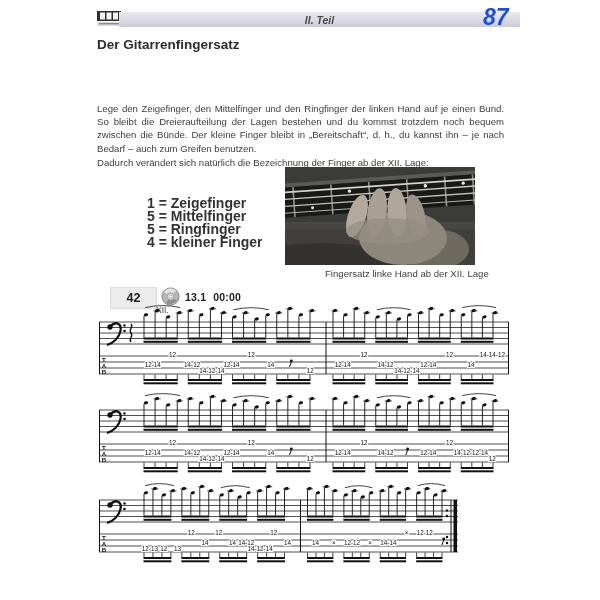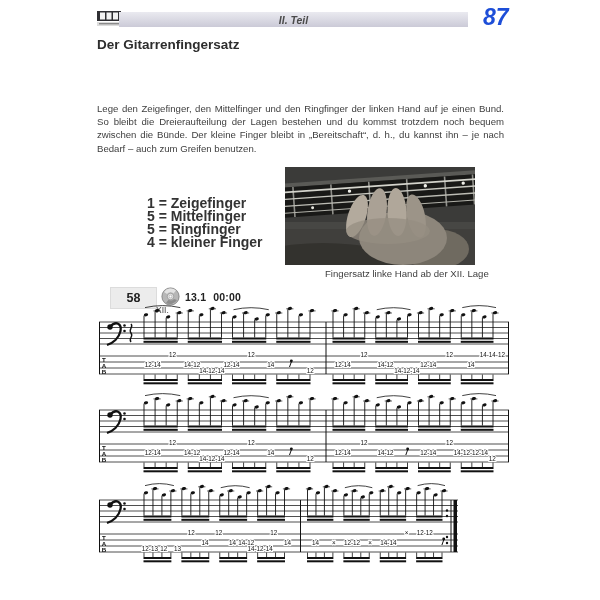--- a/index.html
+++ b/index.html
@@ -1,20 +1,20 @@
 <!DOCTYPE html>
 <html><head>
 <meta charset="utf-8">
 <style>
   html,body{margin:0;padding:0;background:#fff;}
   .page{position:relative;width:600px;height:600px;background:#ffffff;
         font-family:"Liberation Sans",sans-serif;color:#3e3e3e;overflow:hidden;}
   .abs{position:absolute;}
   
-  .hdr-bar{left:119px;top:12px;width:349px;height:15px;
+  .hdr-bar{left:119px;top:12px;width:401px;height:15px;
            background:linear-gradient(180deg,#eaeaf0,#cbcad7);
            display:flex;align-items:center;justify-content:center;}
   .hdr-title{font-style:italic;font-weight:600;font-size:10.5px;color:#4b4b4b;}
   .page-num{left:483px;top:4px;font-style:italic;font-weight:600;font-size:23px;color:#1d4ed8;}
   
   .doc-title{left:97px;top:37px;font-size:13.5px;font-weight:bold;color:#2d2d2d;}
   .para{left:97px;width:407px;font-size:9.6px;line-height:13.2px;text-align:justify;color:#3e3e3e;}
   .p1{top:59px;} .p2{top:102px;} .p3{top:156px;}
   .finger-list{left:147px;top:197px;font-size:14px;font-weight:bold;line-height:13px;color:#333;}
   
@@ -45,20 +45,21 @@
     <rect x="0" y="11" width="24" height="4" fill="#dcdcdc"></rect>
     <rect x="2" y="12" width="20" height="1.4" fill="#8a8a8a"></rect>
   </svg>
   <div class="abs hdr-bar">
     <span class="hdr-title">II. Teil</span>
   </div>
   <div class="abs page-num">87</div>
 
   <div class="abs doc-title">Der Gitarrenfingersatz</div>
   <div class="abs para p2">Lege den Zeigefinger, den Mittelfinger und den Ringfinger der linken Hand auf je einen Bund. So bleibt die Dreieraufteilung der Lagen bestehen und du kommst trotzdem noch bequem zwischen die Bünde. Der kleine Finger bleibt in „Bereitschaft“, d. h., du kannst ihn – je nach Bedarf – auch zum Greifen benutzen.</div>
+  <div class="abs para p3">Dadurch verändert sich natürlich die Bezeichnung der Finger ab der XII. Lage:</div>
 
   <div class="abs finger-list">
     <div>1 = Zeigefinger</div>
     <div>5 = Mittelfinger</div>
     <div>5 = Ringfinger</div>
     <div>4 = kleiner Finger</div>
   </div>
 
   <svg class="abs photo" viewBox="0 0 190 98">
     <rect width="190" height="98" fill="#474744"></rect>
@@ -87,21 +88,21 @@
     <ellipse cx="118" cy="71" rx="44" ry="27" fill="#8d867b"></ellipse>
     <ellipse cx="72" cy="49" rx="9" ry="22" fill="#b3aa9d" transform="rotate(18 72 49)"></ellipse>
     <ellipse cx="92" cy="45" rx="9.5" ry="24" fill="#aaa195" transform="rotate(8 92 45)"></ellipse>
     <ellipse cx="112" cy="45" rx="9.5" ry="24" fill="#b0a79a" transform="rotate(-3 112 45)"></ellipse>
     <ellipse cx="131" cy="49" rx="9" ry="22" fill="#9c9488" transform="rotate(-12 131 49)"></ellipse>
     <ellipse cx="103" cy="64" rx="42" ry="13" fill="#958d81" opacity="0.75"></ellipse>
   </svg>
   <div class="abs caption">Fingersatz linke Hand ab der XII. Lage</div>
 
   <div class="abs ex-box">
-    <span>58</span>
+    <span>42</span>
   </div>
   <svg class="abs cd" viewBox="0 0 19 19">
     <circle cx="9.5" cy="9.5" r="8.6" fill="#b7b7b7" stroke="#777" stroke-width="0.8"></circle>
     <path d="M3,5 A8,8 0 0 1 15,3.5 L12.5,6.5 A4.5,4.5 0 0 0 6,7 Z" fill="#e3e3e3"></path>
     <path d="M16,13 A8,8 0 0 1 5,16 L7.5,12.8 A4.5,4.5 0 0 0 13,12 Z" fill="#8d8d8d"></path>
     <circle cx="9.5" cy="9.5" r="3.2" fill="#e9e9e9" stroke="#888" stroke-width="0.7"></circle>
     <circle cx="9.5" cy="9.5" r="1.4" fill="#ffffff" stroke="#999" stroke-width="0.6"></circle>
   </svg>
   <div class="abs track">
     <span>13.1</span><span>00:00</span>

